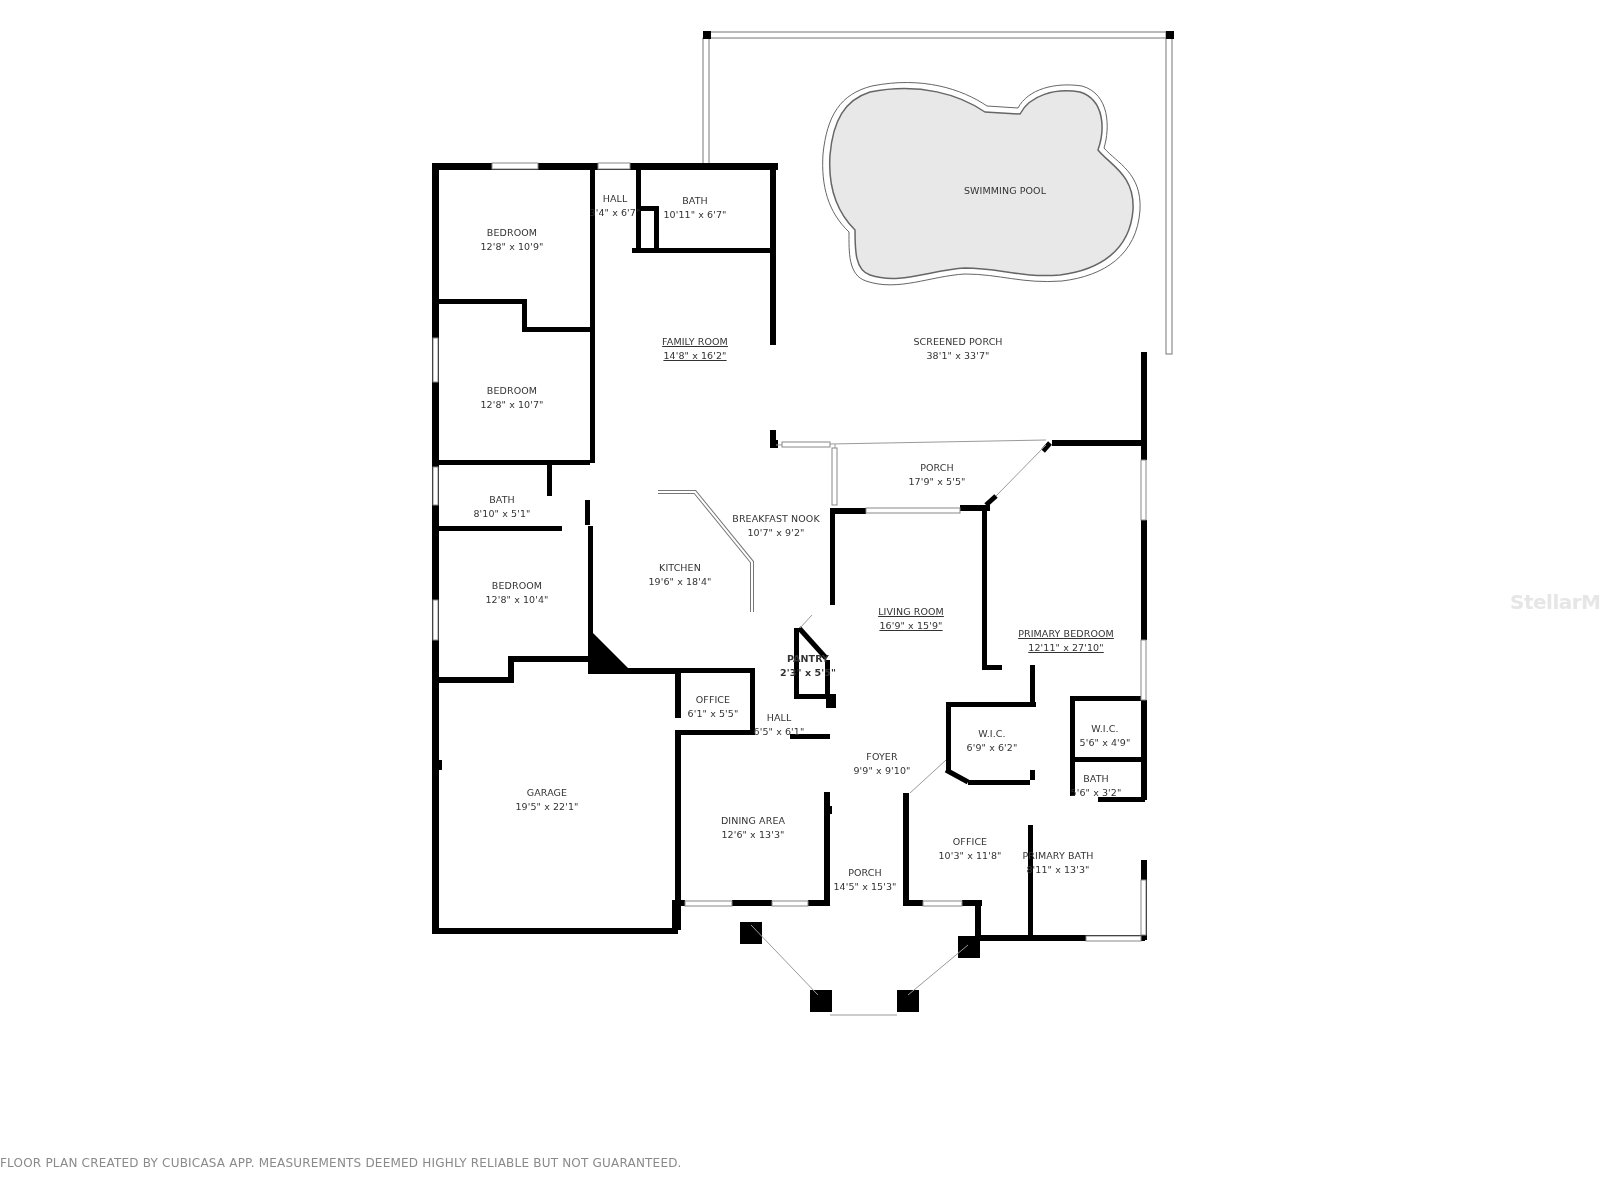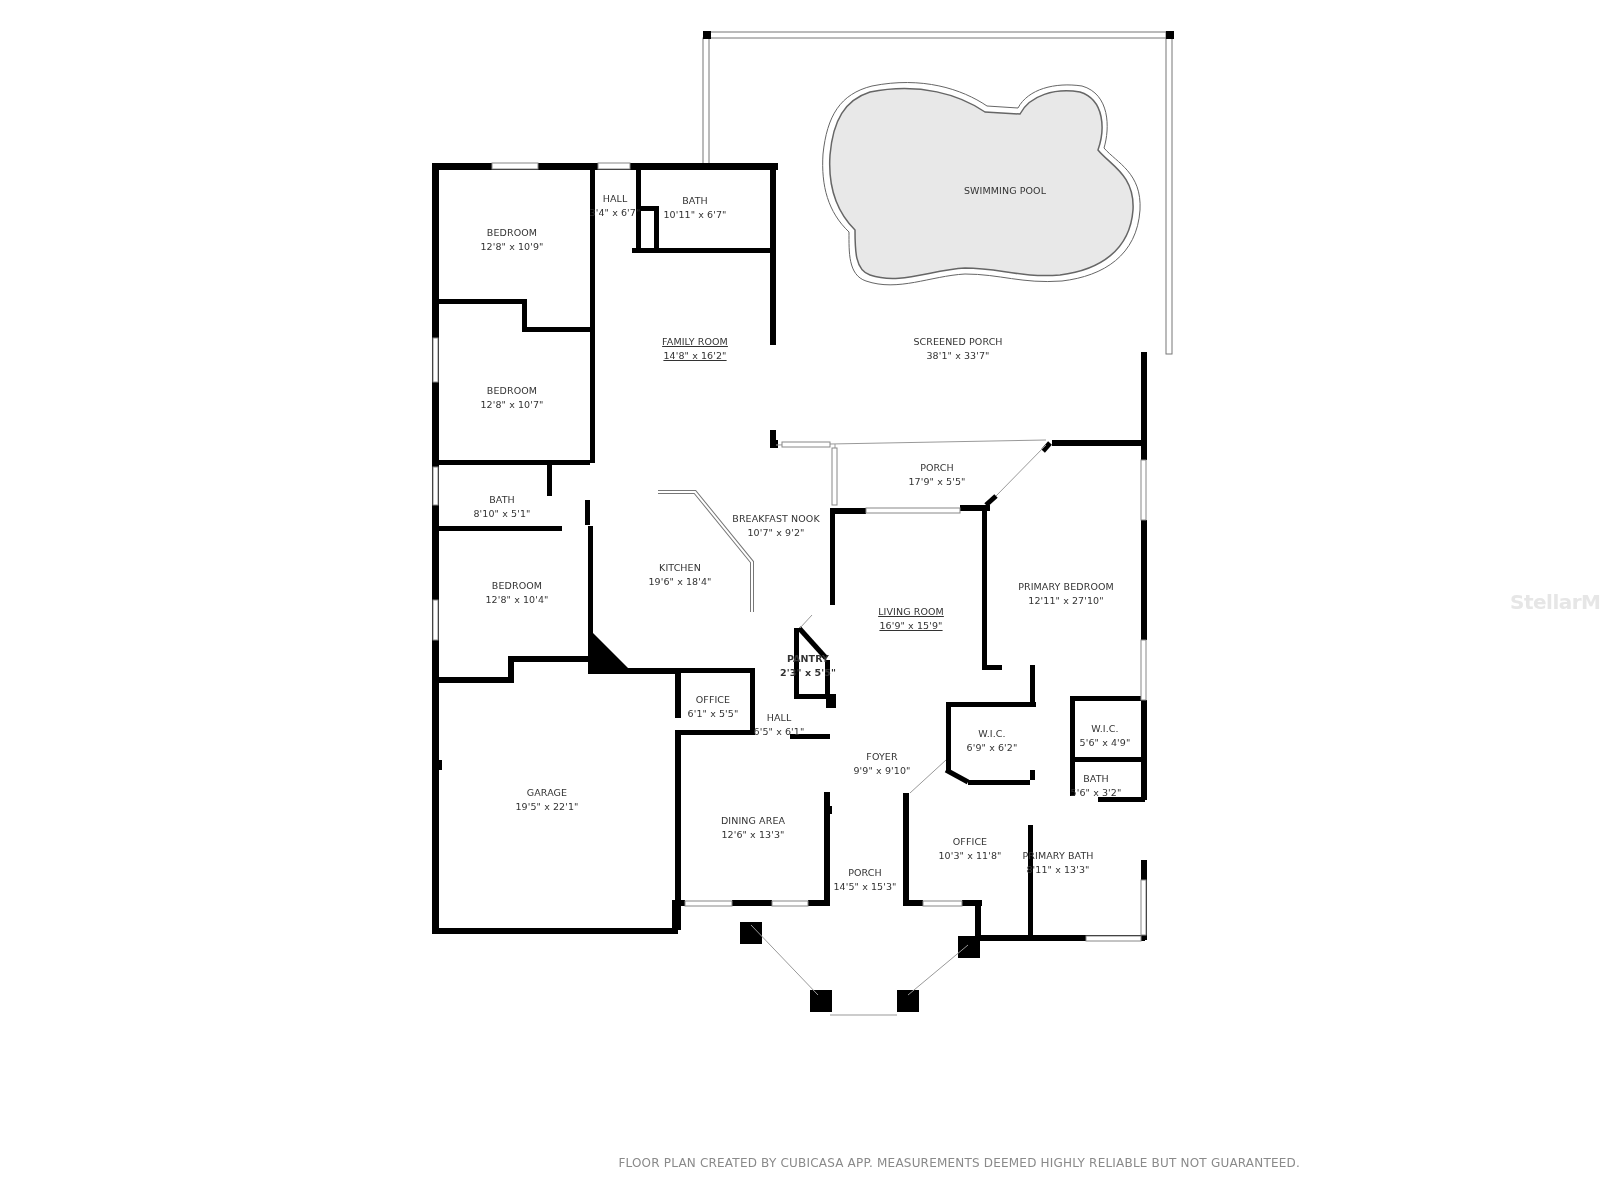--- a/index.html
+++ b/index.html
@@ -1,21 +1,21 @@
 <!DOCTYPE html>
 <html><head>
 <meta charset="utf-8">
 <style>
   html,body{margin:0;padding:0;background:#fff;}
   body{width:1600px;height:1200px;position:relative;overflow:hidden;font-family:"DejaVu Sans","Liberation Sans",sans-serif;}
   svg.plan{position:absolute;left:0;top:0;width:1600px;height:1200px;}
   .lbl{position:absolute;transform:translate(-50%,-50%);text-align:center;color:#333;font-size:9.5px;line-height:14px;white-space:nowrap;letter-spacing:0.1px;}
   .lbl .n{display:block;}
   .lbl .d{display:block;}
-  .footer{position:absolute;left:0;width:1300px;top:1156px;text-align:right;font-size:12px;color:#8a8a8a;letter-spacing:0.2px;}
+  .footer{position:absolute;left:0;width:1300px;top:1156px;text-align:left;font-size:12px;color:#8a8a8a;letter-spacing:0.2px;}
   .wm{position:absolute;left:1510px;top:590px;font-size:20px;color:#e6e6e6;font-weight:bold;letter-spacing:-0.5px;}
 </style>
 </head>
 <body>
 
 <svg class="plan" viewBox="0 0 1600 1200" xmlns="http://www.w3.org/2000/svg">
   <g fill="none" stroke="#000" stroke-width="6" stroke-linecap="square">
     
   </g>
 
@@ -215,21 +215,21 @@
       <span class="d">19'6" x 18'4"</span>
     </div>
     <div class="lbl" style="left: 517px; top: 593px;">
       <span class="n">BEDROOM</span>
       <span class="d">12'8" x 10'4"</span>
     </div>
     <div class="lbl" style="left: 911px; top: 619px; text-decoration: underline;">
       <span class="n">LIVING ROOM</span>
       <span class="d">16'9" x 15'9"</span>
     </div>
-    <div class="lbl" style="left: 1066px; top: 594px;">
+    <div class="lbl" style="left: 1066px; top: 641px; text-decoration: underline;">
       <span class="n">PRIMARY BEDROOM</span>
       <span class="d">12'11" x 27'10"</span>
     </div>
     <div class="lbl" style="left: 808px; top: 666px; font-weight: bold;">
       <span class="n">PANTRY</span>
       <span class="d">2'3" x 5'5"</span>
     </div>
     <div class="lbl" style="left: 713px; top: 707px;">
       <span class="n">OFFICE</span>
       <span class="d">6'1" x 5'5"</span>

